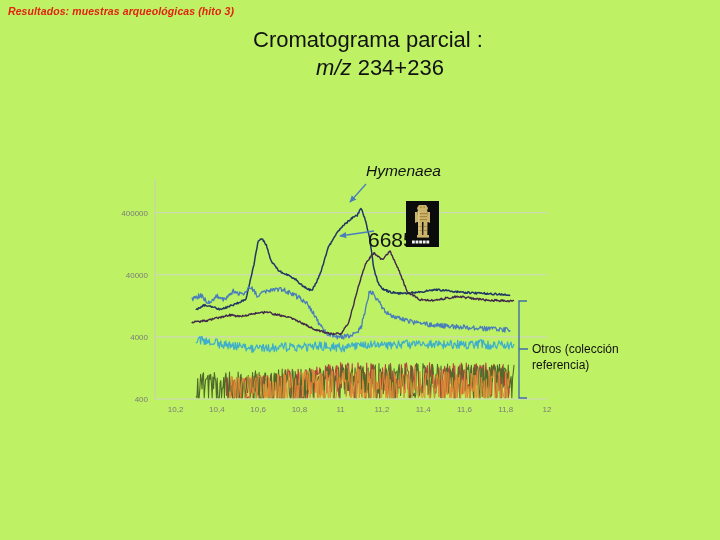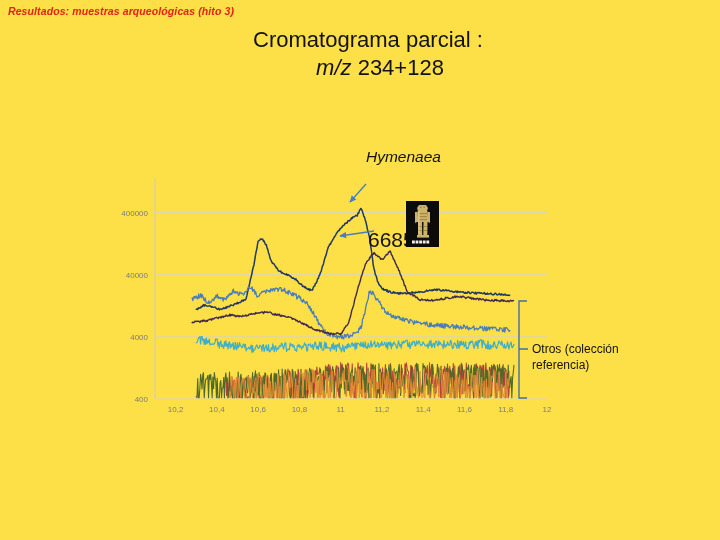--- a/index.html
+++ b/index.html
@@ -1,20 +1,20 @@
 <!DOCTYPE html>
 <html><head>
 <meta charset="utf-8">
 <style>
   html,body{margin:0;padding:0;}
   body{
     width:720px;height:540px;background:#ffffff;overflow:hidden;
     font-family:"Liberation Sans", sans-serif;position:relative;
   }
-  #slide{position:absolute;inset:0;width:720px;height:540px;background:#fde047;}
+  #slide{position:absolute;inset:0;width:720px;height:540px;background:#bef264;}
 
   #banner{
     position:absolute;left:8px;top:5px;
     font-family:"Liberation Sans", sans-serif;
     font-size:10.5px;font-weight:bold;font-style:italic;
     color:#E32212;letter-spacing:.1px;white-space:nowrap;
   }
 
   #title{
     position:absolute;left:8px;top:26px;width:720px;text-align:center;
@@ -23,40 +23,40 @@
   #title .l2 .mz{font-style:italic;margin-left:24px;}
 
   #chart{position:absolute;left:0;top:146px;width:720px;height:280px;}
   svg{display:block;overflow:visible;}
 
   .axis-label{font-size:8px;fill:#7b7b7b;font-family:"Liberation Sans", sans-serif;}
   .ylab{text-anchor:end;}
   .xlab{text-anchor:middle;}
 
   .ann{position:absolute;color:#111;font-family:"Liberation Sans", sans-serif;}
-  #ann-hymenaea{left:366px;top:148px;font-size:15.5px;font-style:italic;}
+  #ann-hymenaea{left:366px;top:162px;font-size:15.5px;font-style:italic;}
   #ann-6685{left:368px;top:228px;font-size:21px;}
   #ann-otros{left:532px;top:341px;font-size:12px;line-height:1.35;width:180px;}
 
   #figurine{
     position:absolute;left:406px;top:201px;width:33px;height:46px;
     background:#0b0b0b;overflow:hidden;
   }
   #figurine svg{position:absolute;left:0;top:0;}
 </style>
 </head>
 <body>
 
 <div id="slide">
 
   <div id="banner">Resultados: muestras arqueológicas (hito 3)</div>
 
   <div id="title">
     <div class="l1">Cromatograma parcial :</div>
-    <div class="l2"><span class="mz">m/z</span><span> 234+128</span></div>
+    <div class="l2"><span class="mz">m/z</span><span> 234+236</span></div>
   </div>
 
   <div id="chart">
     <svg id="chart-svg" width="720" height="280" viewBox="0 0 720 280">
       <g id="gridlines">
           <line x1="155" x2="547" y1="66.63894079896158" y2="66.63894079896158" stroke="#d4d4d4" stroke-width="0.9"></line>
           <line x1="155" x2="547" y1="128.75929386597437" y2="128.75929386597437" stroke="#d4d4d4" stroke-width="0.9"></line>
           <line x1="155" x2="547" y1="190.87964693298719" y2="190.87964693298719" stroke="#d4d4d4" stroke-width="0.9"></line>
           <line x1="155" x2="547" y1="253" y2="253" stroke="#d4d4d4" stroke-width="0.9"></line>
           <line x1="155" x2="155" y1="33" y2="253" stroke="#c8c8c8" stroke-width="0.9"></line>

